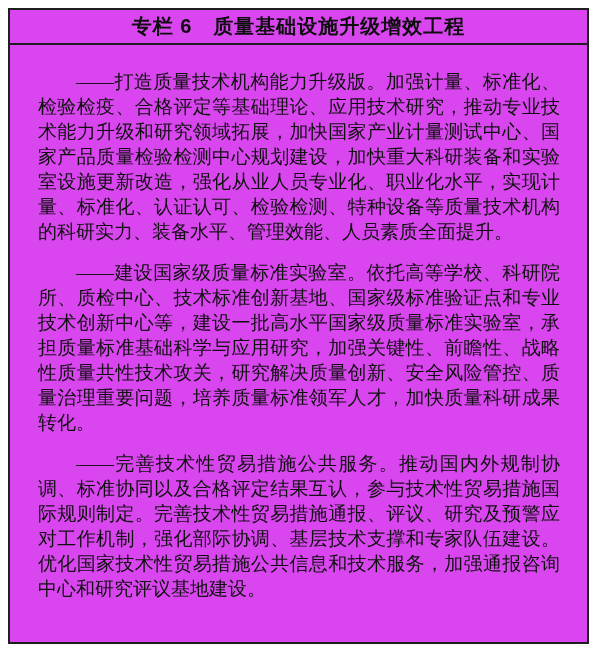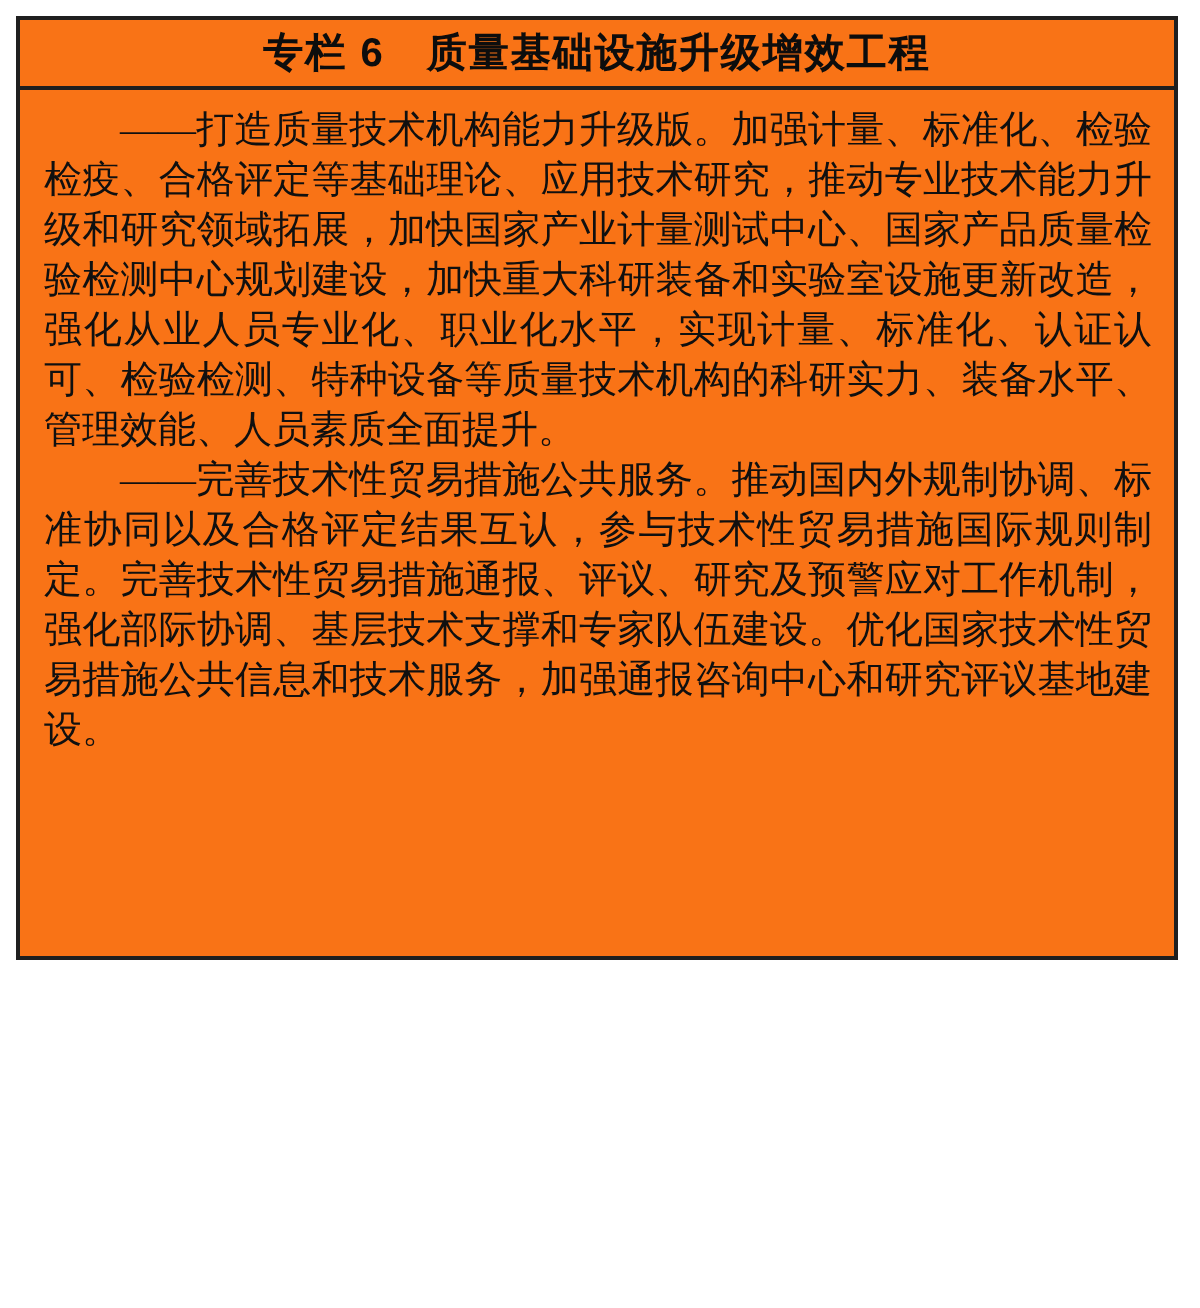--- a/index.html
+++ b/index.html
@@ -11,24 +11,24 @@
     height: 654px;
     position: relative;
     background: #ffffff;
     font-family: "Liberation Serif", serif;
   }
   .column-box {
     position: absolute;
     left: 8px;
     top: 8px;
     width: 581px;
-    height: 472px;
+    height: 636px;
     box-sizing: border-box;
     border: 2px solid #1f1f1f;
-    background: #f97316;
+    background: #d946ef;
   }
   .title-row {
     height: 33px;
     border-bottom: 2px solid #1f1f1f;
     display: flex;
     align-items: center;
     justify-content: center;
   }
   .title-text {
     font-family: "Liberation Sans", sans-serif;
@@ -40,28 +40,29 @@
   }
   .body-text {
     padding: 8px 11px 0 12px;
     font-size: 19px;
     line-height: 25px;
     color: #101010;
     text-align: justify;
     text-justify: inter-ideograph;
   }
   .body-text p {
-    margin: 0;
+    margin: 16px;
     text-indent: 2em;
   }
 </style>
 </head>
 <body>
 
 <div class="column-box">
   <div class="title-row">
     <span class="title-text">专栏 6　质量基础设施升级增效工程</span>
   </div>
   <div class="body-text">
     <p>——打造质量技术机构能力升级版。加强计量、标准化、检验检疫、合格评定等基础理论、应用技术研究，推动专业技术能力升级和研究领域拓展，加快国家产业计量测试中心、国家产品质量检验检测中心规划建设，加快重大科研装备和实验室设施更新改造，强化从业人员专业化、职业化水平，实现计量、标准化、认证认可、检验检测、特种设备等质量技术机构的科研实力、装备水平、管理效能、人员素质全面提升。</p>
+    <p>——建设国家级质量标准实验室。依托高等学校、科研院所、质检中心、技术标准创新基地、国家级标准验证点和专业技术创新中心等，建设一批高水平国家级质量标准实验室，承担质量标准基础科学与应用研究，加强关键性、前瞻性、战略性质量共性技术攻关，研究解决质量创新、安全风险管控、质量治理重要问题，培养质量标准领军人才，加快质量科研成果转化。</p>
     <p>——完善技术性贸易措施公共服务。推动国内外规制协调、标准协同以及合格评定结果互认，参与技术性贸易措施国际规则制定。完善技术性贸易措施通报、评议、研究及预警应对工作机制，强化部际协调、基层技术支撑和专家队伍建设。优化国家技术性贸易措施公共信息和技术服务，加强通报咨询中心和研究评议基地建设。</p>
   </div>
 </div>
 
 </body></html>

